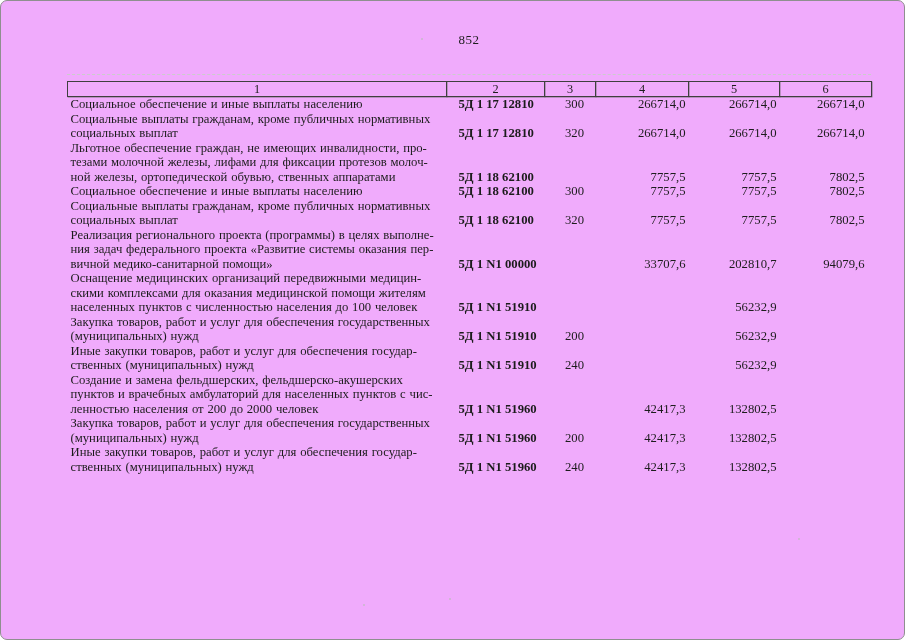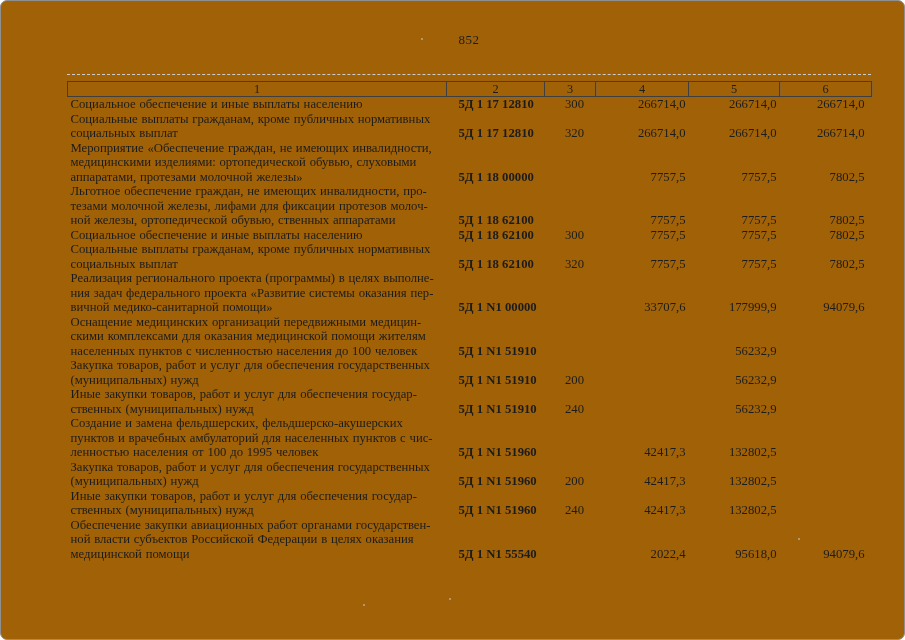--- a/index.html
+++ b/index.html
@@ -5,21 +5,21 @@
   html, body {
     margin: 0;
     padding: 0;
     background: #ffffff;
   }
   .page {
     position: relative;
     width: 905px;
     height: 640px;
     box-sizing: border-box;
-    background: #a16207;
+    background: #f0abfc;
     border: 1px solid #8f8f8f;
     border-radius: 7px;
     overflow: hidden;
     font-family: "Liberation Serif", "DejaVu Serif", serif;
     color: #1d1d1d;
   }
   .page-number {
     position: absolute;
     top: 31px;
     left: 66px;
@@ -134,30 +134,20 @@
       <tr>
         <td class="c-name">Социальные выплаты гражданам, кроме публичных нормативных
 социальных выплат</td>
         <td class="c-code">5Д 1 17 12810</td>
         <td class="c-kind">320</td>
         <td class="c-a4">266714,0</td>
         <td class="c-a5">266714,0</td>
         <td class="c-a6">266714,0</td>
       </tr>
       <tr>
-        <td class="c-name">Мероприятие «Обеспечение граждан, не имеющих инвалидности,
-медицинскими изделиями: ортопедической обувью, слуховыми
-аппаратами, протезами молочной железы»</td>
-        <td class="c-code">5Д 1 18 00000</td>
-        <td class="c-kind"></td>
-        <td class="c-a4">7757,5</td>
-        <td class="c-a5">7757,5</td>
-        <td class="c-a6">7802,5</td>
-      </tr>
-      <tr>
         <td class="c-name">Льготное обеспечение граждан, не имеющих инвалидности, про-
 тезами молочной железы, лифами для фиксации протезов молоч-
 ной железы, ортопедической обувью, ственных аппаратами</td>
         <td class="c-code">5Д 1 18 62100</td>
         <td class="c-kind"></td>
         <td class="c-a4">7757,5</td>
         <td class="c-a5">7757,5</td>
         <td class="c-a6">7802,5</td>
       </tr>
       <tr>
@@ -177,21 +167,21 @@
         <td class="c-a5">7757,5</td>
         <td class="c-a6">7802,5</td>
       </tr>
       <tr>
         <td class="c-name">Реализация регионального проекта (программы) в целях выполне-
 ния задач федерального проекта «Развитие системы оказания пер-
 вичной медико-санитарной помощи»</td>
         <td class="c-code">5Д 1 N1 00000</td>
         <td class="c-kind"></td>
         <td class="c-a4">33707,6</td>
-        <td class="c-a5">177999,9</td>
+        <td class="c-a5">202810,7</td>
         <td class="c-a6">94079,6</td>
       </tr>
       <tr>
         <td class="c-name">Оснащение медицинских организаций передвижными медицин-
 скими комплексами для оказания медицинской помощи жителям
 населенных пунктов с численностью населения до 100 человек</td>
         <td class="c-code">5Д 1 N1 51910</td>
         <td class="c-kind"></td>
         <td class="c-a4"></td>
         <td class="c-a5">56232,9</td>
@@ -211,21 +201,21 @@
 ственных (муниципальных) нужд</td>
         <td class="c-code">5Д 1 N1 51910</td>
         <td class="c-kind">240</td>
         <td class="c-a4"></td>
         <td class="c-a5">56232,9</td>
         <td class="c-a6"></td>
       </tr>
       <tr>
         <td class="c-name">Создание и замена фельдшерских, фельдшерско-акушерских
 пунктов и врачебных амбулаторий для населенных пунктов с чис-
-ленностью населения от 100 до 1995 человек</td>
+ленностью населения от 200 до 2000 человек</td>
         <td class="c-code">5Д 1 N1 51960</td>
         <td class="c-kind"></td>
         <td class="c-a4">42417,3</td>
         <td class="c-a5">132802,5</td>
         <td class="c-a6"></td>
       </tr>
       <tr>
         <td class="c-name">Закупка товаров, работ и услуг для обеспечения государственных
 (муниципальных) нужд</td>
         <td class="c-code">5Д 1 N1 51960</td>
@@ -236,30 +226,20 @@
       </tr>
       <tr>
         <td class="c-name">Иные закупки товаров, работ и услуг для обеспечения государ-
 ственных (муниципальных) нужд</td>
         <td class="c-code">5Д 1 N1 51960</td>
         <td class="c-kind">240</td>
         <td class="c-a4">42417,3</td>
         <td class="c-a5">132802,5</td>
         <td class="c-a6"></td>
       </tr>
-      <tr>
-        <td class="c-name">Обеспечение закупки авиационных работ органами государствен-
-ной власти субъектов Российской Федерации в целях оказания
-медицинской помощи</td>
-        <td class="c-code">5Д 1 N1 55540</td>
-        <td class="c-kind"></td>
-        <td class="c-a4">2022,4</td>
-        <td class="c-a5">95618,0</td>
-        <td class="c-a6">94079,6</td>
-      </tr>
     </tbody>
   </table>
 
   <div class="speck" style="left:420px; top:37px;"></div>
   <div class="speck" style="left:797px; top:537px;"></div>
   <div class="speck" style="left:362px; top:603px;"></div>
   <div class="speck" style="left:448px; top:597px;"></div>
 </div>
 
 </body></html>

